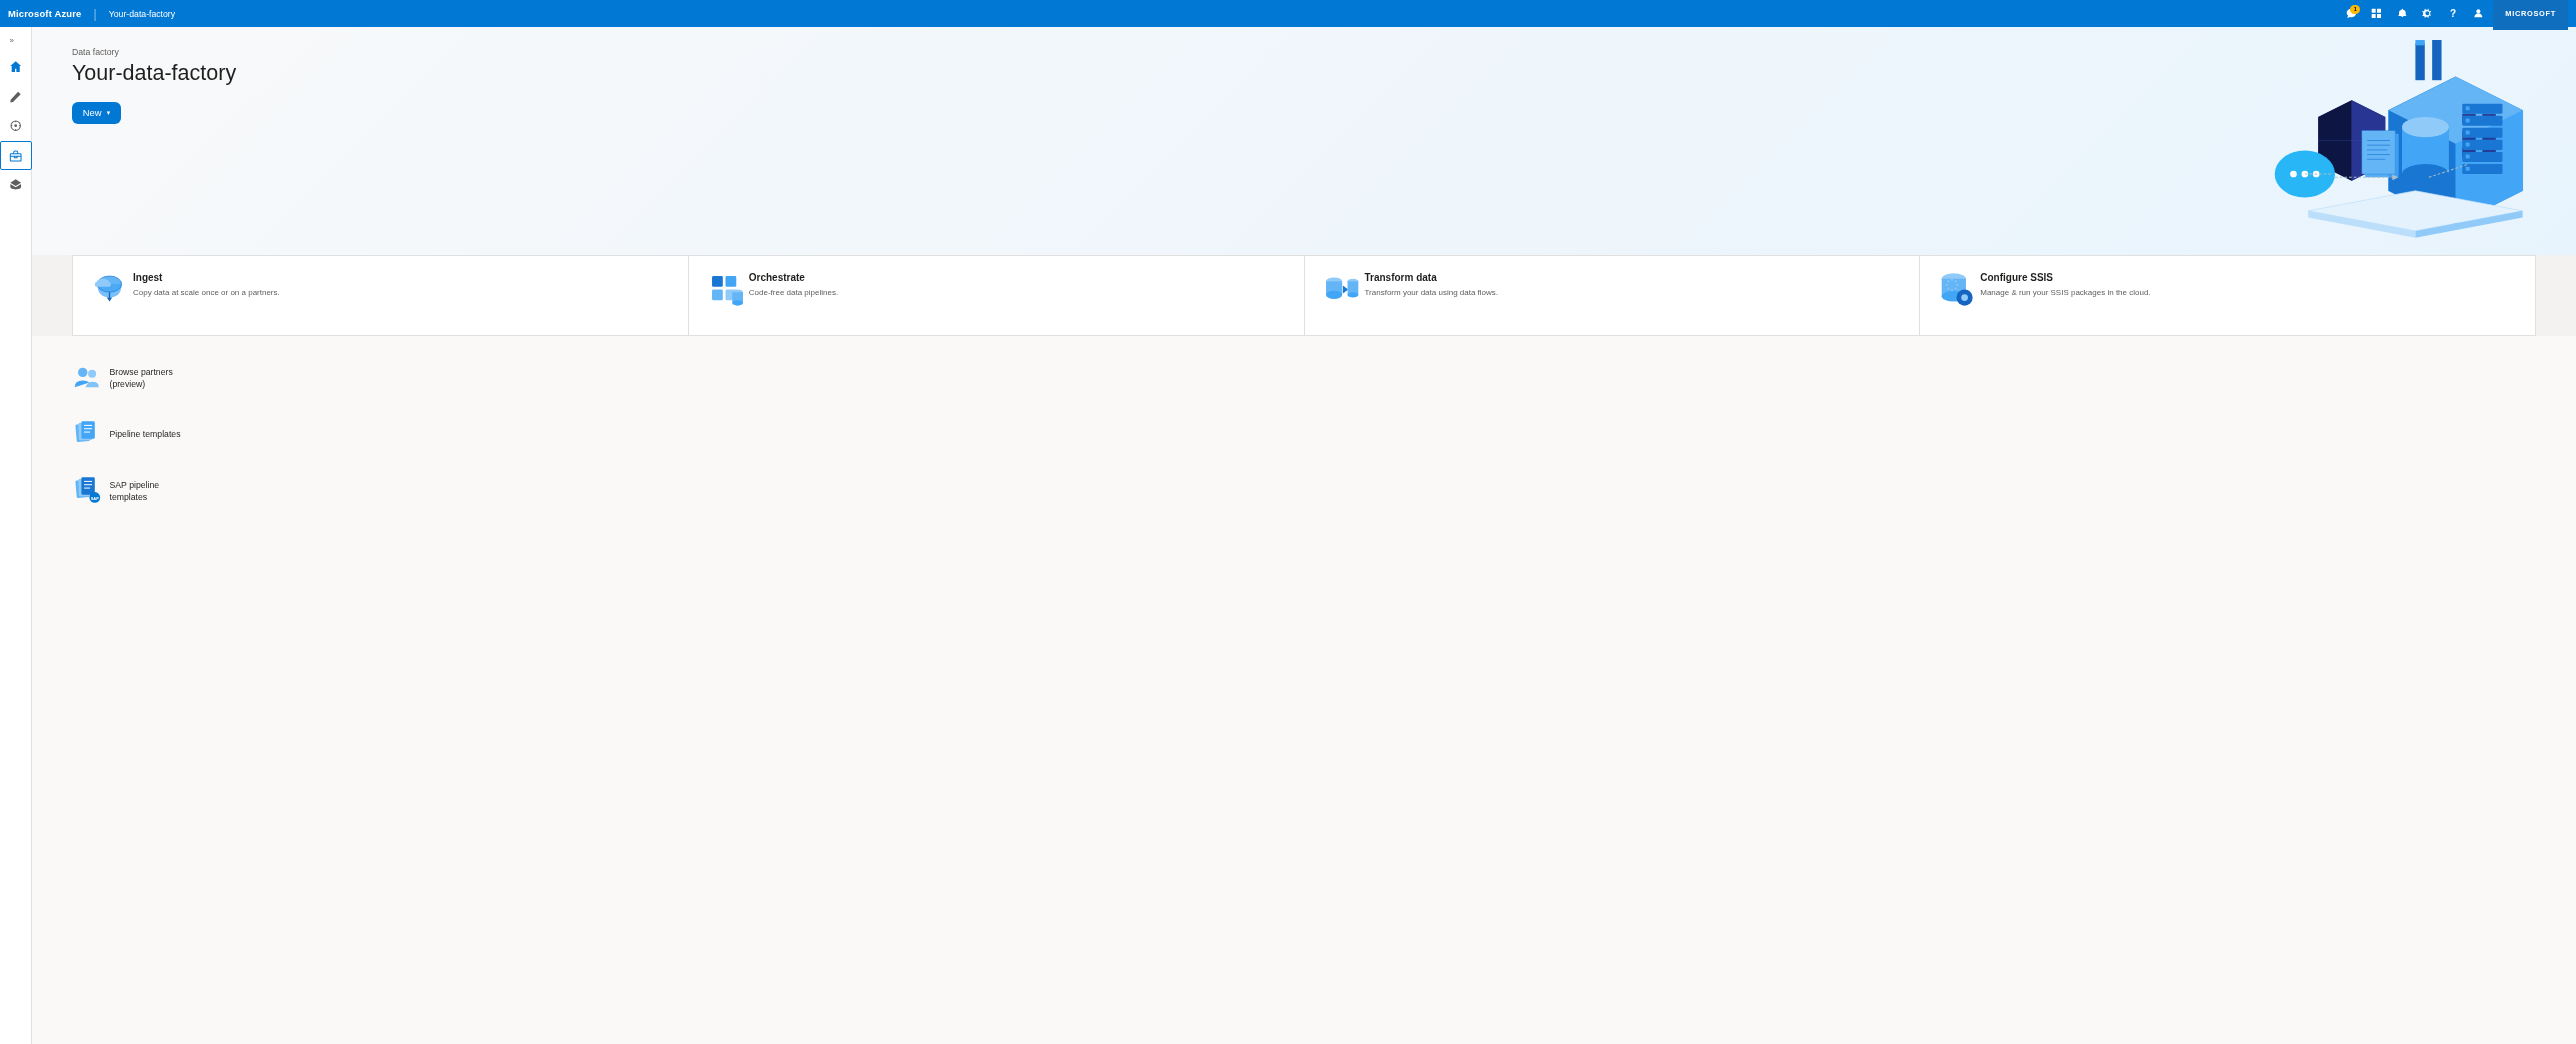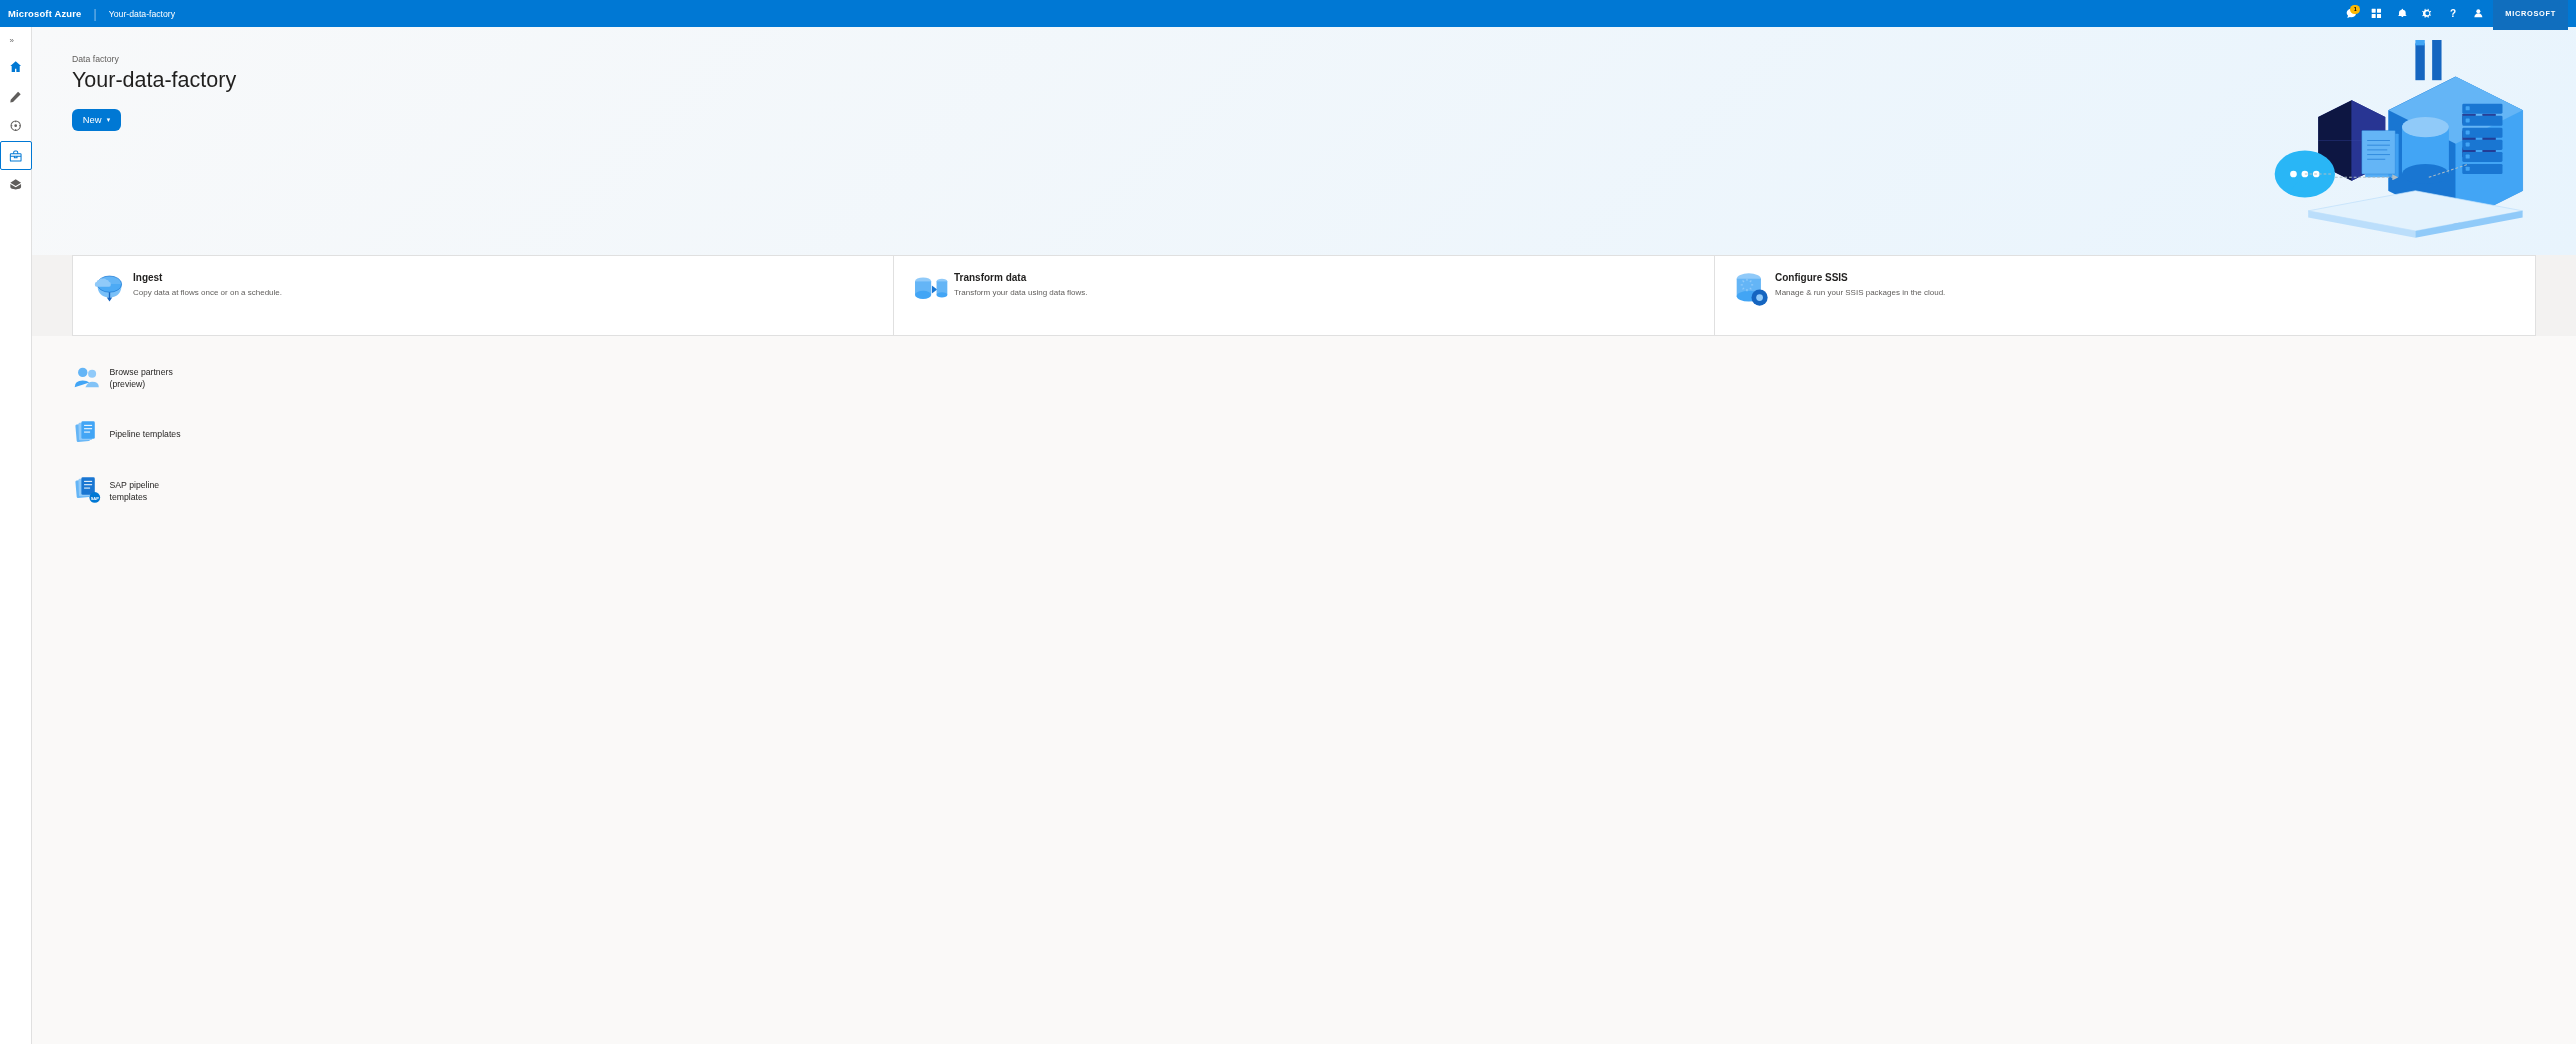--- a/index.html
+++ b/index.html
@@ -127,21 +127,21 @@
     .main {
       margin-top: 27px;
       margin-left: 32px;
       min-height: calc(100vh - 27px);
       background: #faf9f8;
     }
 
     
     .hero {
       background: linear-gradient(135deg, #f8f9fa 0%, #e8f4fd 100%);
-      padding: 27px 40px 27px 40px;
+      padding: 20px 40px 27px 40px;
       position: relative;
       overflow: hidden;
       min-height: 228px;
     }
     .hero-subtitle {
       font-size: 8.7px;
       color: #605e5c;
       margin-bottom: 4px;
     }
     .hero-title {
@@ -452,24 +452,43 @@
           <path d="M8,18 Q8,38 26,38 Q44,38 44,18" fill="#42a5f5" opacity="0.7"></path>
           <ellipse cx="26" cy="18" rx="18" ry="12" fill="none" stroke="#1976d2" stroke-width="1"></ellipse>
 
           <path d="M15 28 Q12 28 12 24 Q12 20 15 20 Q16 16 20 16 Q22 13 26 14 Q30 13 32 16 Q36 16 37 20 Q40 20 40 24 Q40 28 37 28 Z" fill="#90caf9" transform="translate(-6, -2) scale(0.85)"></path>
 
           <path d="M22 30 L26 36 L30 30 L27 30 L27 22 L25 22 L25 30 Z" fill="#1565c0" transform="translate(0, 8)"></path>
         </svg>
       </div>
       <div class="feature-card-content">
         <h3>Ingest</h3>
-        <p>Copy data at flows once or on a schedule.</p>
-      </div>
-    </div>
-
+        <p>Copy data at scale once or on a partners.</p>
+      </div>
+    </div>
+
+    <div class="feature-card">
+      <div class="feature-card-icon">
+        <svg viewBox="0 0 52 52" xmlns="http://www.w3.org/2000/svg">
+
+          <rect x="6" y="6" width="16" height="16" rx="2" fill="#1976d2"></rect>
+          <rect x="26" y="6" width="16" height="16" rx="2" fill="#42a5f5"></rect>
+          <rect x="6" y="26" width="16" height="16" rx="2" fill="#64b5f6"></rect>
+          <rect x="26" y="26" width="16" height="16" rx="2" fill="#90caf9"></rect>
+
+          <ellipse cx="44" cy="30" rx="8" ry="4" fill="#90caf9"></ellipse>
+          <rect x="36" y="30" width="16" height="16" fill="#64b5f6"></rect>
+          <ellipse cx="44" cy="46" rx="8" ry="4" fill="#42a5f5"></ellipse>
+        </svg>
+      </div>
+      <div class="feature-card-content">
+        <h3>Orchestrate</h3>
+        <p>Code-free data pipelines.</p>
+      </div>
+    </div>
 
     <div class="feature-card">
       <div class="feature-card-icon">
         <svg viewBox="0 0 52 52" xmlns="http://www.w3.org/2000/svg">
 
           <ellipse cx="15" cy="14" rx="12" ry="6" fill="#90caf9"></ellipse>
           <rect x="3" y="14" width="24" height="20" fill="#64b5f6"></rect>
           <ellipse cx="15" cy="34" rx="12" ry="6" fill="#42a5f5"></ellipse>
 
           <path d="M28 20 L36 26 L28 32 Z" fill="#1976d2"></path>

